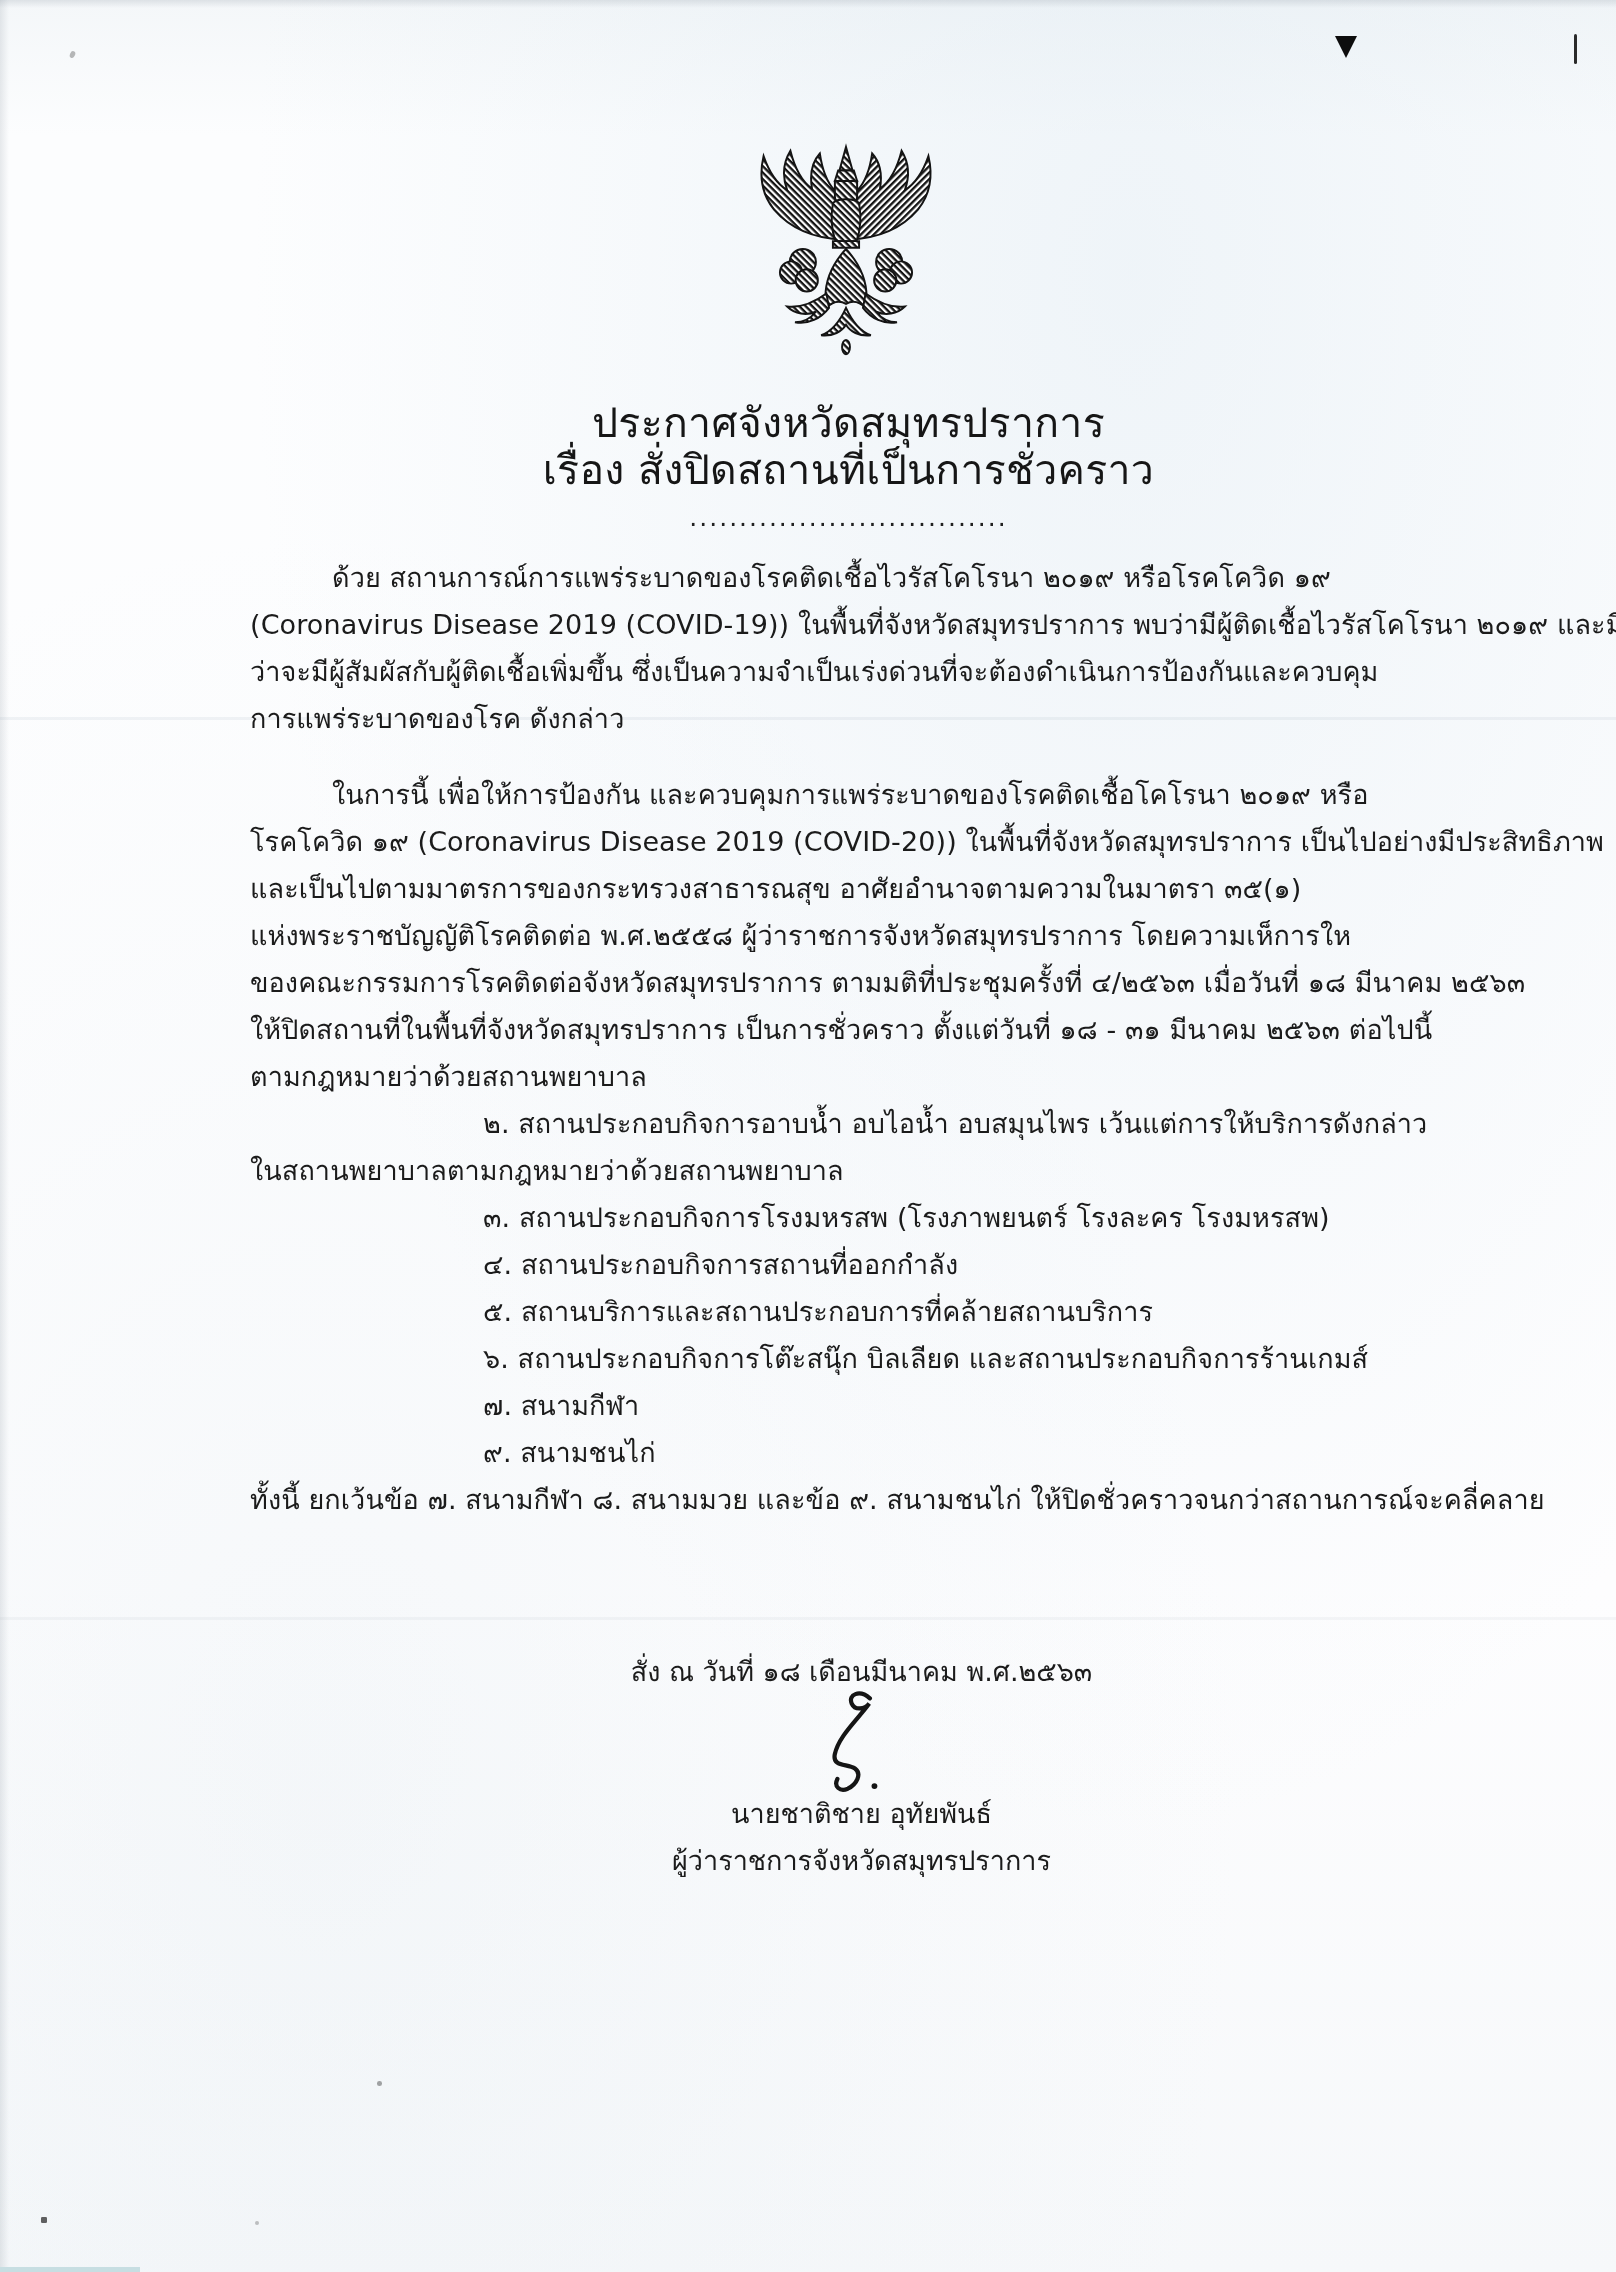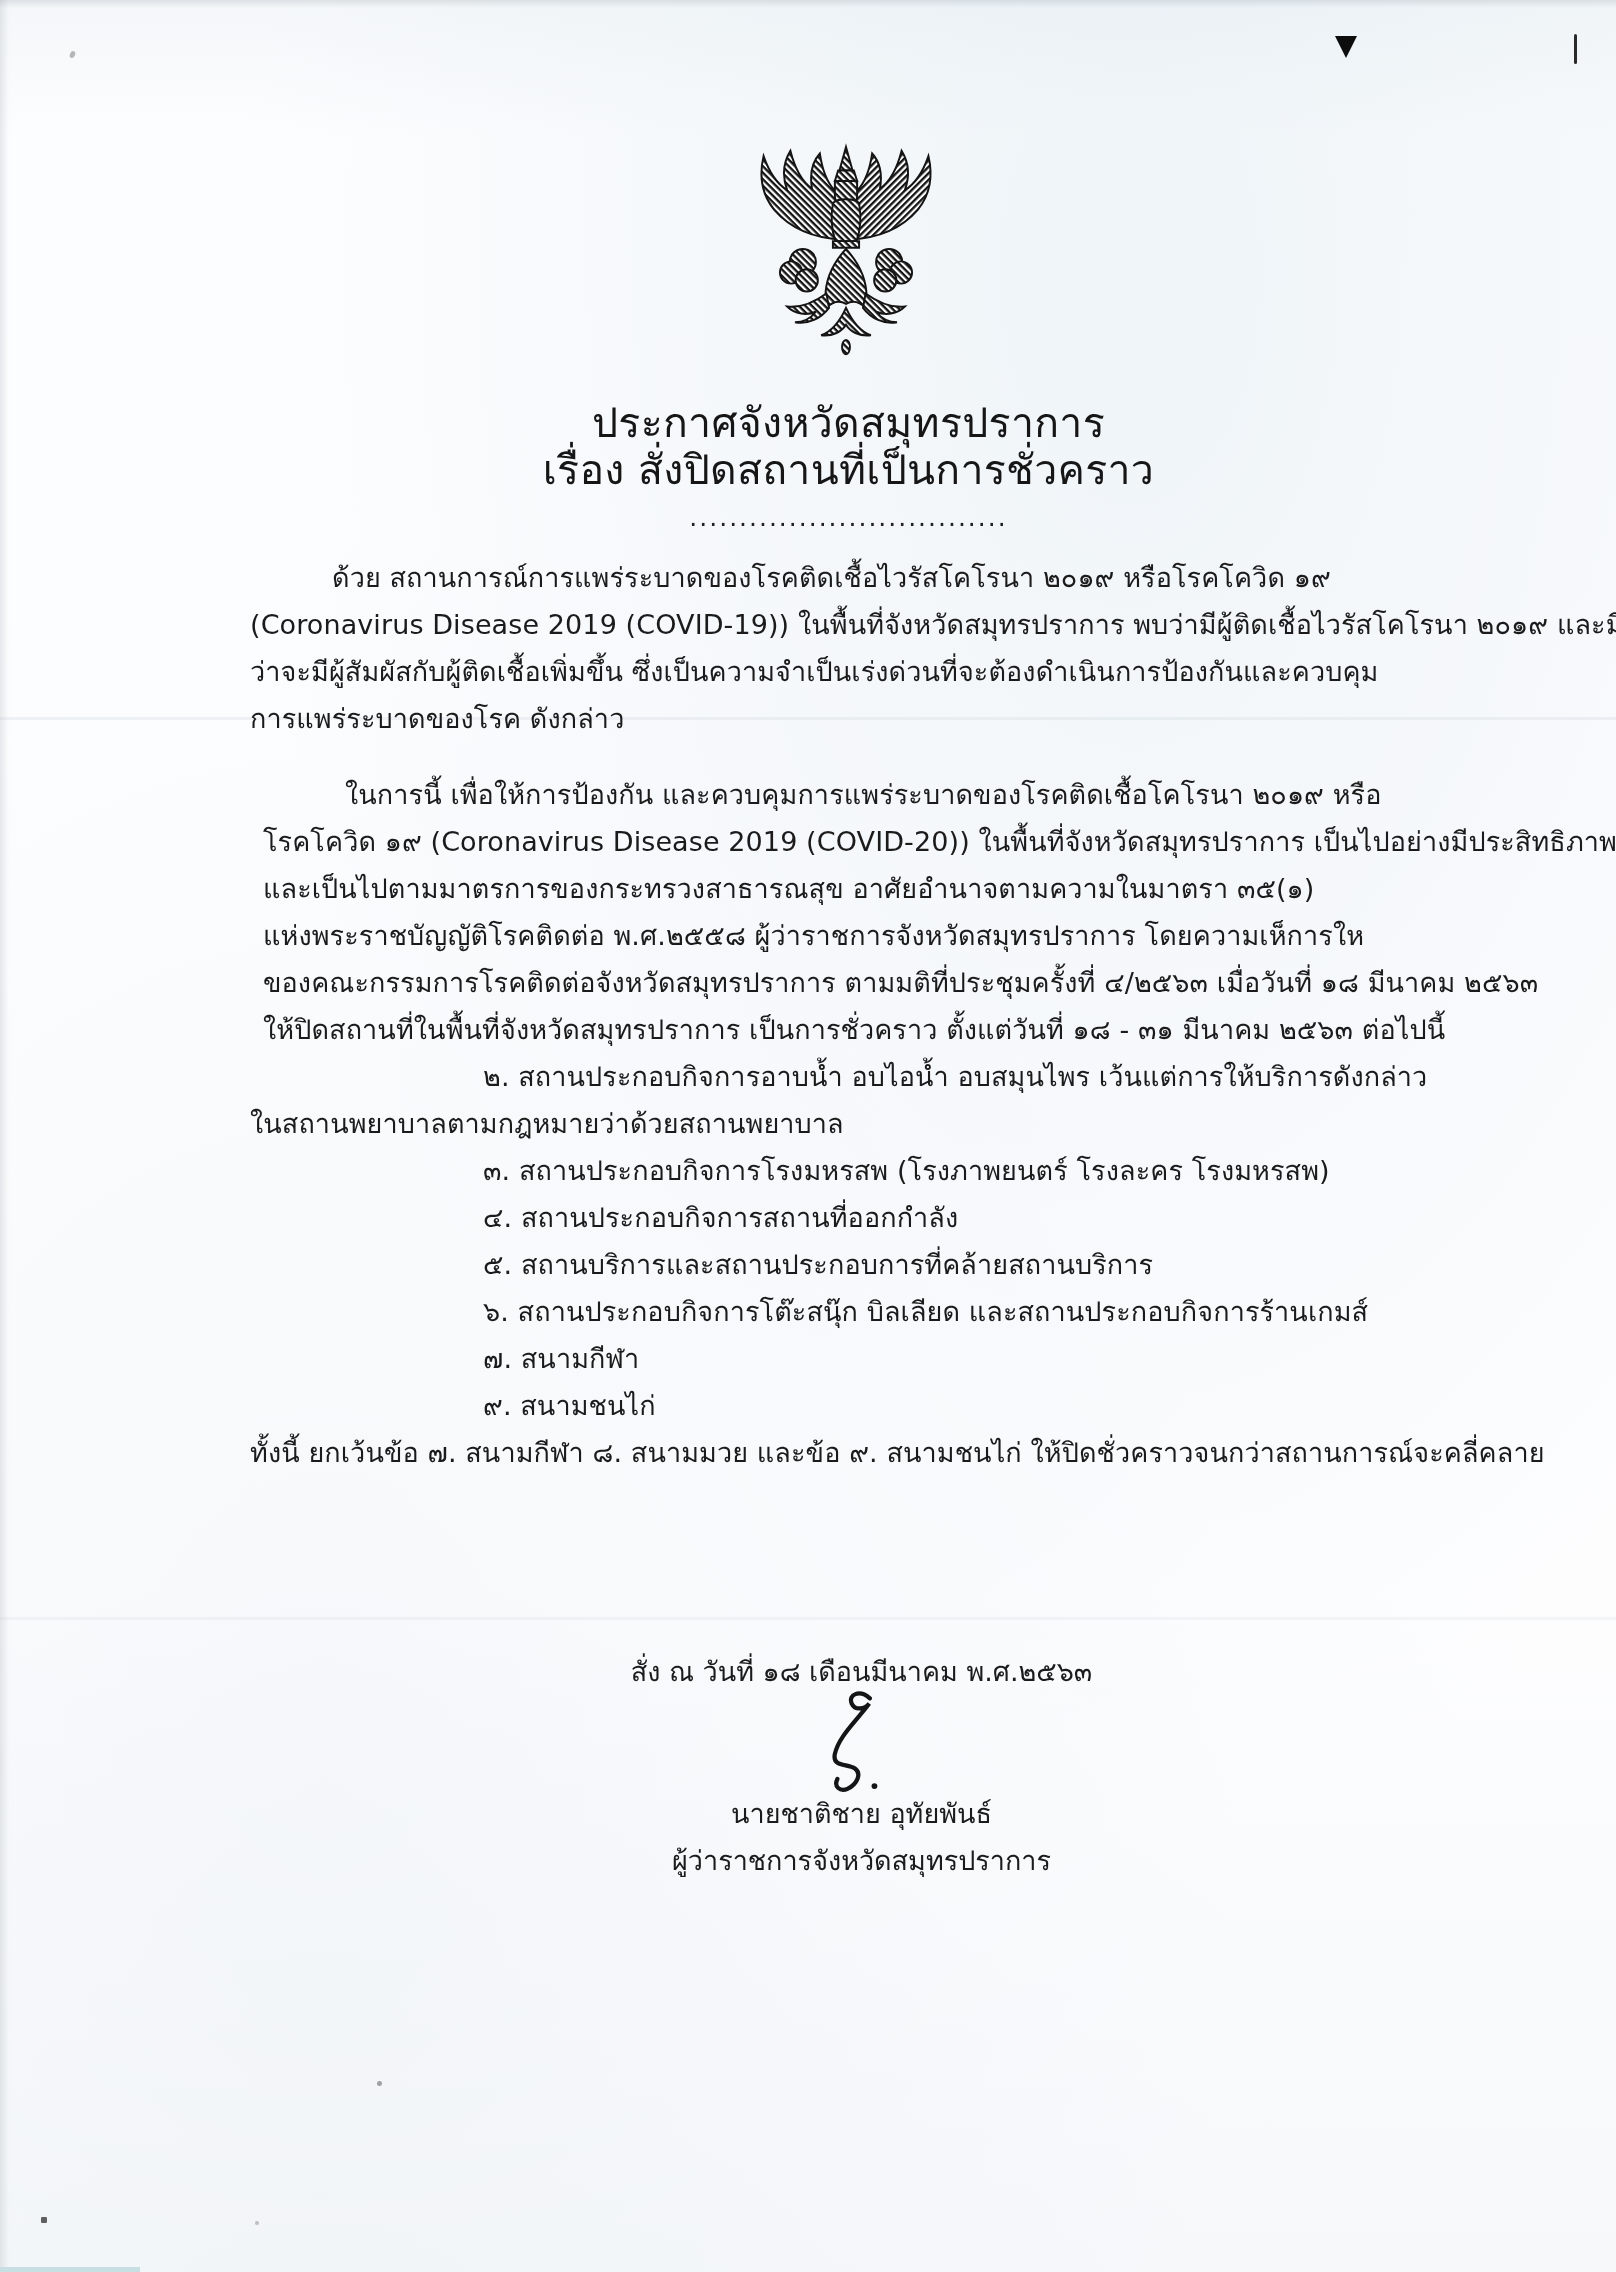--- a/index.html
+++ b/index.html
@@ -45,21 +45,21 @@
   .title2{top:450px;}
   .dots{top:498px;font-size:25px;letter-spacing:2px;color:#222;}
 
   .content{
     position:absolute;left:250px;top:554px;width:1333px;
     font-size:27px;line-height:47px;color:#1b1b1b;letter-spacing:0.1px;
   }
   .content .line{white-space:nowrap;}
   .ind1{text-indent:82px;}
   .ind2{text-indent:233px;}
-  .para2{margin-top:29px;margin-left:13px;}
+  .para2{margin-top:29px;}
 
   .sig-center{position:absolute;left:211px;width:1301px;text-align:center;
     font-size:27px;line-height:36px;color:#1b1b1b;}
   .date-line{top:1654px;}
   .signer-name{top:1796px;}
   .signer-title{top:1843px;}
   .sig-mark{position:absolute;left:814px;top:1689px;width:91px;height:111px;}
 </style>
 </head>
 <body>
@@ -123,20 +123,21 @@
     </div>
     <div class="para2">
       <div class="line ind1">ในการนี้ เพื่อให้การป้องกัน และควบคุมการแพร่ระบาดของโรคติดเชื้อโคโรนา ๒๐๑๙ หรือ</div>
       <div class="line">โรคโควิด ๑๙ (Coronavirus Disease 2019 (COVID-20)) ในพื้นที่จังหวัดสมุทรปราการ เป็นไปอย่างมีประสิทธิภาพ</div>
       <div class="line">และเป็นไปตามมาตรการของกระทรวงสาธารณสุข อาศัยอำนาจตามความในมาตรา ๓๕(๑)</div>
       <div class="line">แห่งพระราชบัญญัติโรคติดต่อ พ.ศ.๒๕๕๘ ผู้ว่าราชการจังหวัดสมุทรปราการ โดยความเห็การให</div>
       <div class="line">ของคณะกรรมการโรคติดต่อจังหวัดสมุทรปราการ ตามมติที่ประชุมครั้งที่ ๔/๒๕๖๓ เมื่อวันที่ ๑๘ มีนาคม ๒๕๖๓</div>
       <div class="line">ให้ปิดสถานที่ในพื้นที่จังหวัดสมุทรปราการ เป็นการชั่วคราว ตั้งแต่วันที่ ๑๘ - ๓๑ มีนาคม ๒๕๖๓ ต่อไปนี้</div>
     </div>
     <div class="list">
+      <div class="line">ตามกฎหมายว่าด้วยสถานพยาบาล</div>
       <div class="line ind2">๒. สถานประกอบกิจการอาบน้ำ อบไอน้ำ อบสมุนไพร เว้นแต่การให้บริการดังกล่าว</div>
       <div class="line">ในสถานพยาบาลตามกฎหมายว่าด้วยสถานพยาบาล</div>
       <div class="line ind2">๓. สถานประกอบกิจการโรงมหรสพ (โรงภาพยนตร์ โรงละคร โรงมหรสพ)</div>
       <div class="line ind2">๔. สถานประกอบกิจการสถานที่ออกกำลัง</div>
       <div class="line ind2">๕. สถานบริการและสถานประกอบการที่คล้ายสถานบริการ</div>
       <div class="line ind2">๖. สถานประกอบกิจการโต๊ะสนุ๊ก บิลเลียด และสถานประกอบกิจการร้านเกมส์</div>
       <div class="line ind2">๗. สนามกีฬา</div>
       <div class="line ind2">๙. สนามชนไก่</div>
     </div>
     <div class="line">ทั้งนี้ ยกเว้นข้อ ๗. สนามกีฬา ๘. สนามมวย และข้อ ๙. สนามชนไก่ ให้ปิดชั่วคราวจนกว่าสถานการณ์จะคลี่คลาย</div>

